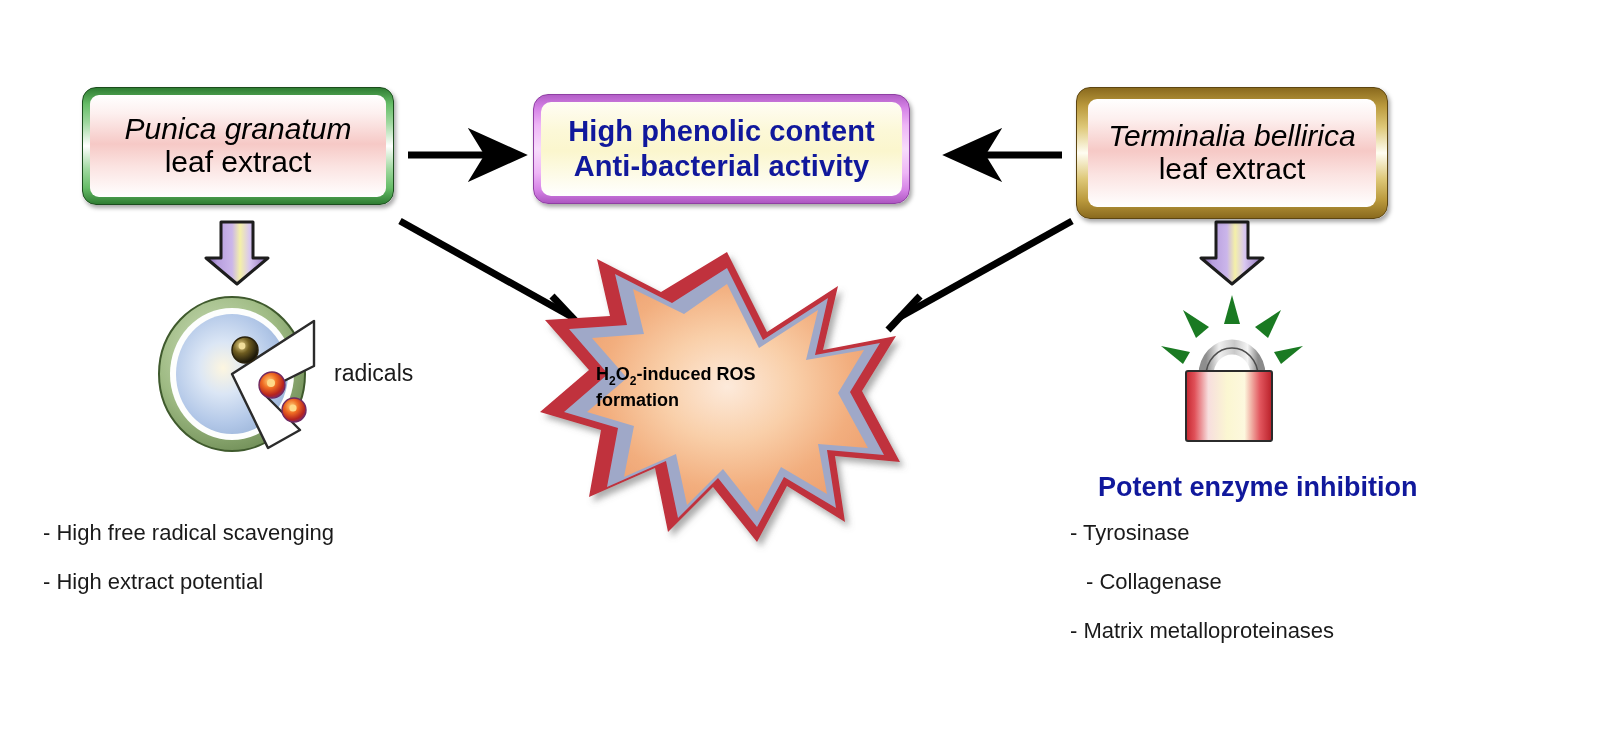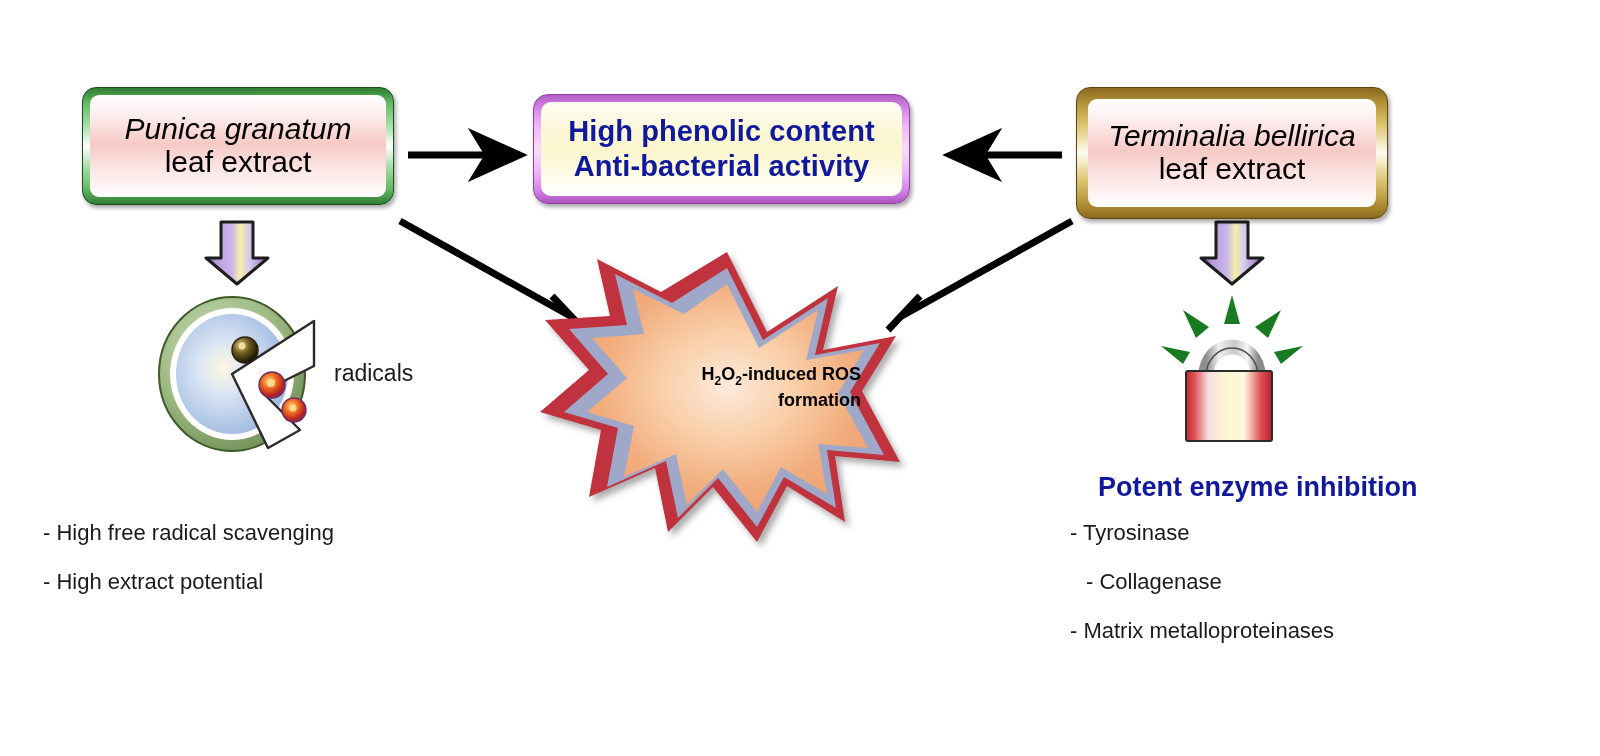--- a/index.html
+++ b/index.html
@@ -76,21 +76,21 @@
     position:absolute;font-size:22px;color:#1a1a1a;white-space:nowrap;
   }
   #lbl-radicals{
     position:absolute;left:296px;top:360px;
     font-size:23px;color:#1a1a1a;white-space:nowrap;margin-left:38px;
   }
 
   
   #burst-text{
     position:absolute;left:596px;top:363px;width:265px;
-    text-align:right;font-size:18px;font-weight:bold;
+    text-align:left;font-size:18px;font-weight:bold;
     color:#000;line-height:1.28;z-index:6;pointer-events:none;
   }
   #burst-text sub{font-size:12px;}
 
   svg{display:block;}
   .svg-layer{position:absolute;left:0;top:0;width:1600px;height:756px;
              pointer-events:none;}
 </style>
 </head>
 <body>

